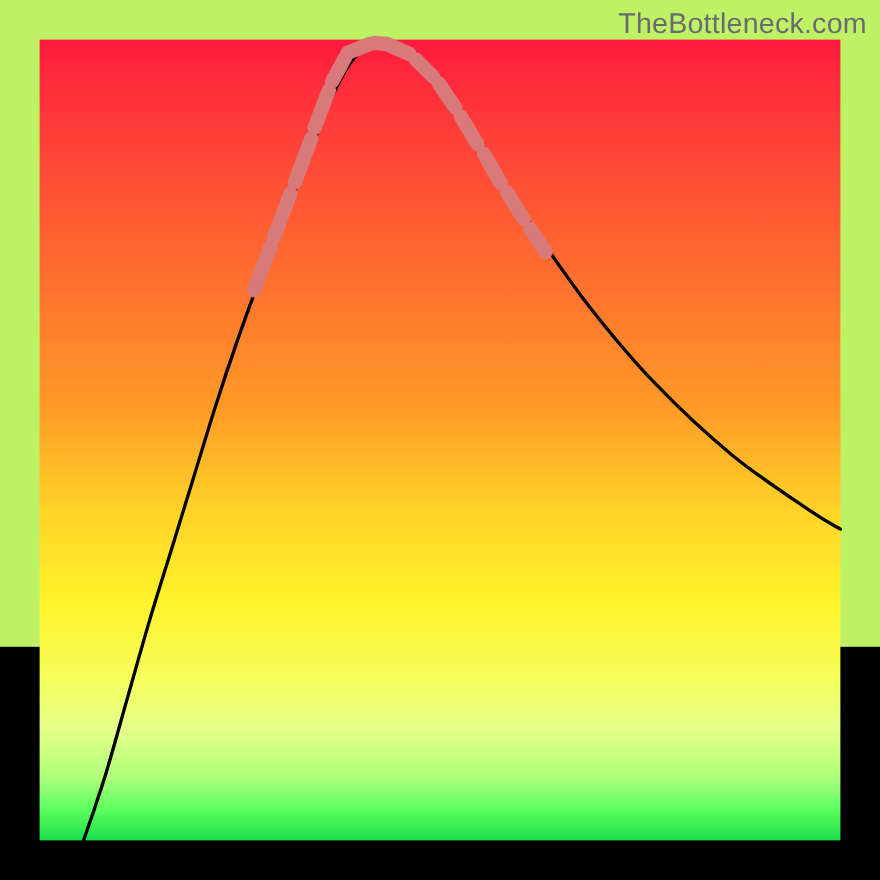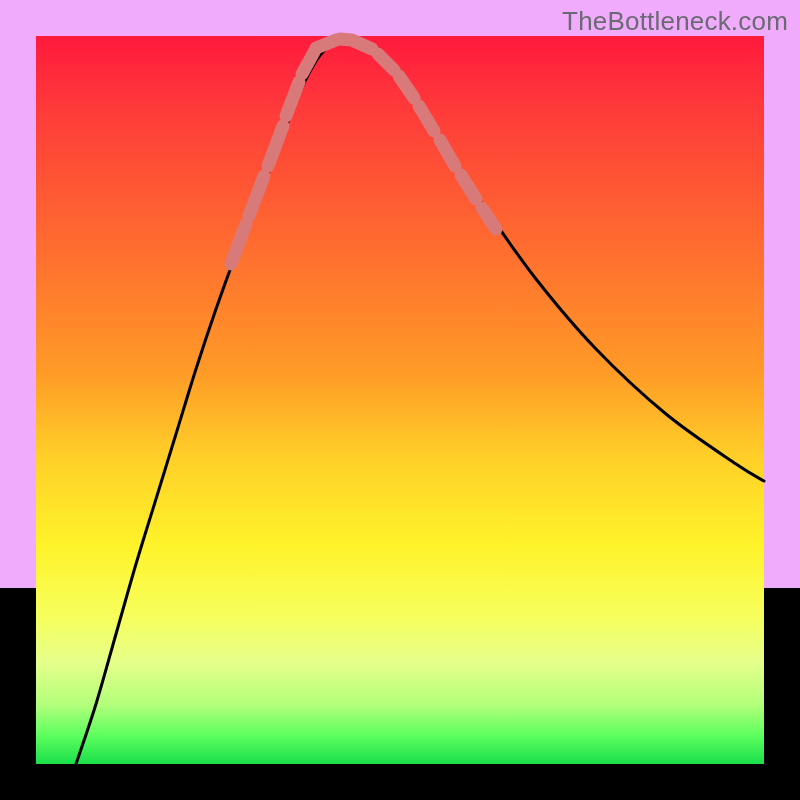--- a/index.html
+++ b/index.html
@@ -10,21 +10,21 @@
     background: #000;
     overflow: hidden;
     font-family: Arial, Helvetica, sans-serif;
   }
   .frame {
     position: absolute;
     left: 0;
     top: 0;
     width: 800px;
     height: 588px;
-    background: #f0abfc;
+    background: #bef264;
   }
   .plot-area {
     position: absolute;
     left: 36px;
     top: 36px;
     width: 728px;
     height: 728px;
     
     background: linear-gradient(to bottom,
       #ff1a3d 0%,

